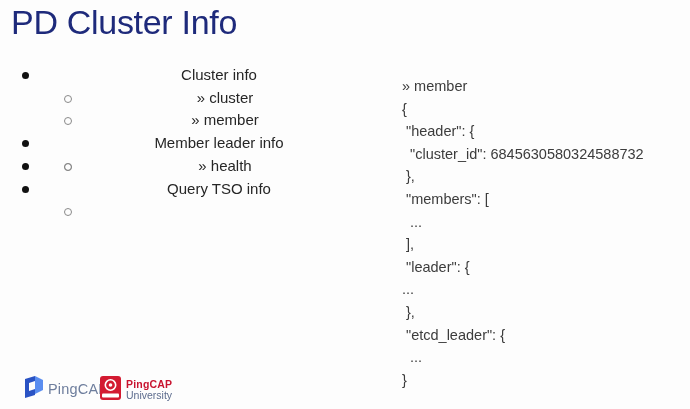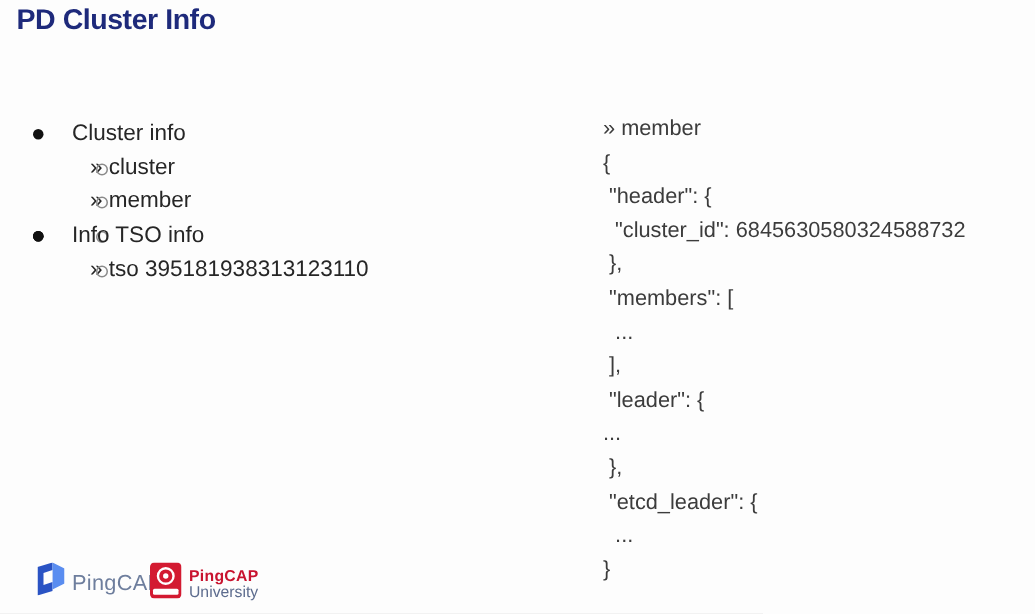--- a/index.html
+++ b/index.html
@@ -7,29 +7,30 @@
     position:relative;
     width:690px;height:409px;
     background:#fdfdfd;
     overflow:hidden;
     font-family:"Liberation Sans", sans-serif;
   }
   
   .title{
     position:absolute;left:11px;top:3px;
     margin:0;
-    font-size:19px;font-weight:700;
+    font-size:34px;font-weight:400;
     color:#1e2a7b;
     letter-spacing:-0.3px;
   }
   
   .outline{
-    position:absolute;left:0;top:78px;
+    position:absolute;left:0;top:64px;
     margin:0;padding:0;list-style:none;
     width:390px;
+    text-align:center;
   }
   .outline li{
     position:relative;
     line-height:22.7px;
     font-size:15px;
     color:#262626;
     white-space:nowrap;
   }
   .l1{padding-left:48px;}
   .l2{padding-left:60px;}
@@ -87,25 +88,26 @@
 <body>
 
 <div class="slide">
 
   <h1 class="title">PD Cluster Info</h1>
 
   <ul class="outline">
       <li class="l1"><span class="dot"></span><span class="l1-text">Cluster info</span></li>
       <li class="l2"><span class="circ"></span><span class="l2-text">» cluster</span></li>
       <li class="l2"><span class="circ"></span><span class="l2-text">» member</span></li>
-      <li class="l1"><span class="dot"></span></li>
+      <li class="l1"><span class="dot"></span><span class="l1-text">Member leader info</span></li>
       <li class="l2"><span class="circ"></span></li>
       <li class="l1"><span class="dot"></span></li>
-      <li class="l1"><span class="dot"></span><span class="l1-text">Info TSO info</span></li>
-      <li class="l2"><span class="circ"></span><span class="l2-text">» tso 395181938313123110</span></li>
+      <li class="l2"><span class="circ"></span><span class="l2-text">» health</span></li>
+      <li class="l1"><span class="dot"></span><span class="l1-text">Query TSO info</span></li>
+      <li class="l2"><span class="circ"></span></li>
     </ul>
 
   <div class="code">
       <div class="code-line">» member</div>
       <div class="code-line">{</div>
       <div class="code-line"> "header": {</div>
       <div class="code-line">  "cluster_id": 6845630580324588732</div>
       <div class="code-line"> },</div>
       <div class="code-line"> "members": [</div>
       <div class="code-line">  ...</div>

